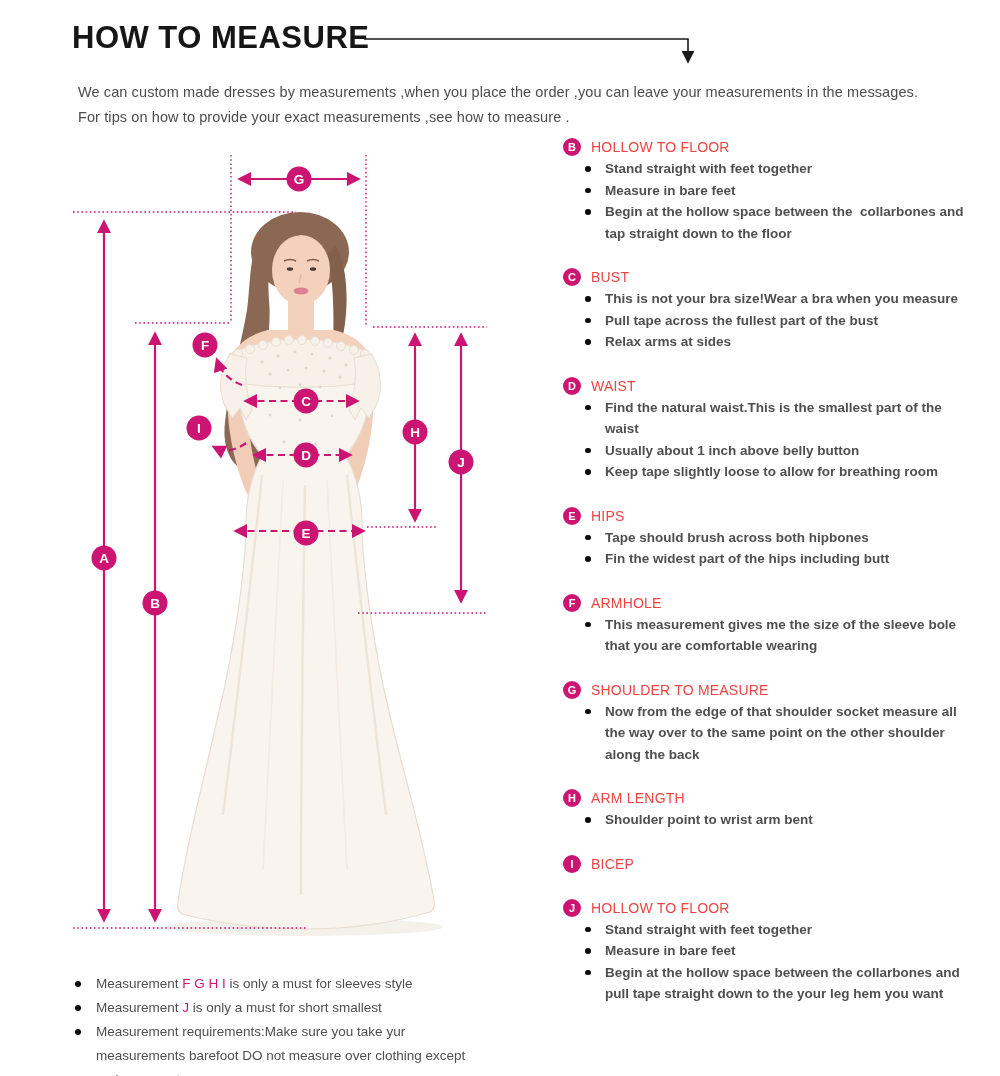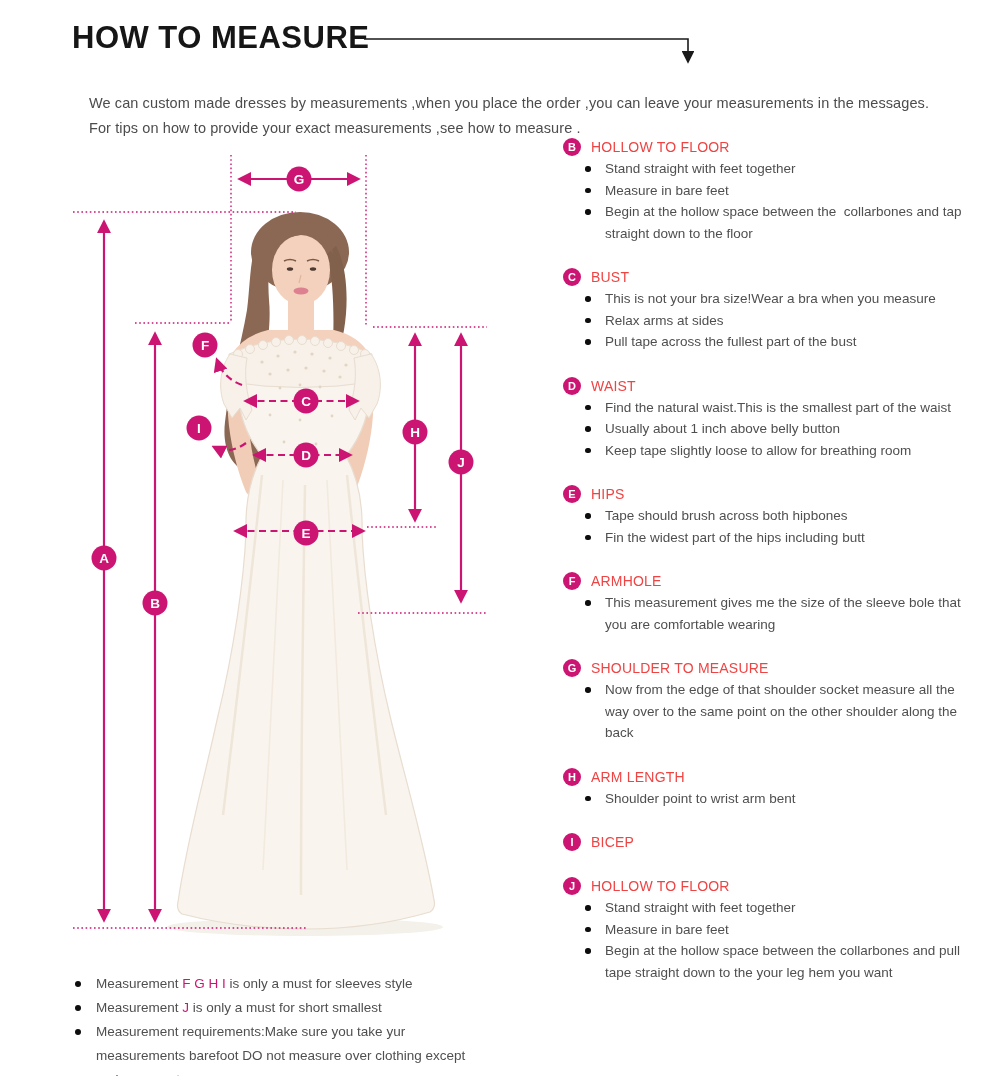--- a/index.html
+++ b/index.html
@@ -3,40 +3,40 @@
 <meta charset="utf-8">
 <style>
   html,body{margin:0;padding:0;background:#fff;}
   .stage{position:relative;width:1000px;height:1076px;background:#fff;overflow:hidden;
          font-family:"Liberation Sans",sans-serif;color:#333;}
   
   .title{position:absolute;left:72px;top:20px;font-size:31px;font-weight:600;
          letter-spacing:.5px;color:#161616;margin:0;}
   .title-arrow{position:absolute;left:360px;top:36px;}
   .intro{position:absolute;left:73px;width:890px;font-size:14.5px;color:#4c4c4c;
-         letter-spacing:.1px;margin:16px;}
+         letter-spacing:.1px;margin:5px;}
   .intro.l1{top:79px;} .intro.l2{top:104px;}
   
   .diagram{position:absolute;left:0;top:130px;width:540px;height:830px;}
   .lblc{fill:#cc1573;}
   .lblt{fill:#fff;font-size:13.5px;font-weight:bold;text-anchor:middle;
         font-family:"Liberation Sans",sans-serif;}
   .solid{stroke:#cc1573;stroke-width:2.2;fill:none;}
   .dashed{stroke:#cc1573;stroke-width:2.2;fill:none;stroke-dasharray:7 4.5;}
   .dotted{stroke:#cc1573;stroke-width:1.4;fill:none;stroke-dasharray:1.6 2.6;}
   
   .right-col{position:absolute;left:563px;top:136px;width:425px;}
   .section{margin-bottom:22px;}
   .sec-head{display:flex;align-items:center;height:22px;gap:10px;}
   .badge{width:18px;height:18px;border-radius:50%;background:#cc1573;color:#fff;
          font-size:11px;font-weight:bold;display:flex;align-items:center;
          justify-content:center;flex:0 0 18px;}
   .sec-title{font-size:14px;color:#ef4444;letter-spacing:.2px;}
   .bullet{position:relative;padding-left:42px;width:365px;font-size:13.5px;
-          color:#4f4f4f;line-height:21.5px;white-space:pre-wrap;}
+          color:#4f4f4f;line-height:21.5px;white-space:pre-wrap;font-weight:bold;}
   .bullet::before{content:"";position:absolute;left:22px;top:8px;width:5.5px;
           height:5.5px;border-radius:50%;background:#0d0d0d;}
   
   .notes{position:absolute;left:73px;top:972px;width:420px;}
   .note{position:relative;padding-left:23px;font-size:13.5px;color:#4f4f4f;
         line-height:24px;}
   .note::before{content:"";position:absolute;left:2px;top:9px;width:6px;height:6px;
         border-radius:50%;background:#0d0d0d;}
   .accent{color:#cc1573;}
 </style>
@@ -229,22 +229,22 @@
       <div class="bullet">Measure in bare feet</div>
       <div class="bullet">Begin at the hollow space between the  collarbones and tap straight down to the floor</div>
     </div>
 
     <div class="section">
       <div class="sec-head">
         <span class="badge">C</span>
         <span class="sec-title">BUST</span>
       </div>
       <div class="bullet">This is not your bra size!Wear a bra when you measure</div>
+      <div class="bullet">Pull tape across the fullest part of the bust</div>
       <div class="bullet">Relax arms at sides</div>
-      <div class="bullet">Pull tape across the fullest part of the bust</div>
     </div>
 
     <div class="section">
       <div class="sec-head">
         <span class="badge">D</span>
         <span class="sec-title">WAIST</span>
       </div>
       <div class="bullet">Find the natural waist.This is the smallest part of the waist</div>
       <div class="bullet">Usually about 1 inch above belly button</div>
       <div class="bullet">Keep tape slightly loose to allow for breathing room</div>

